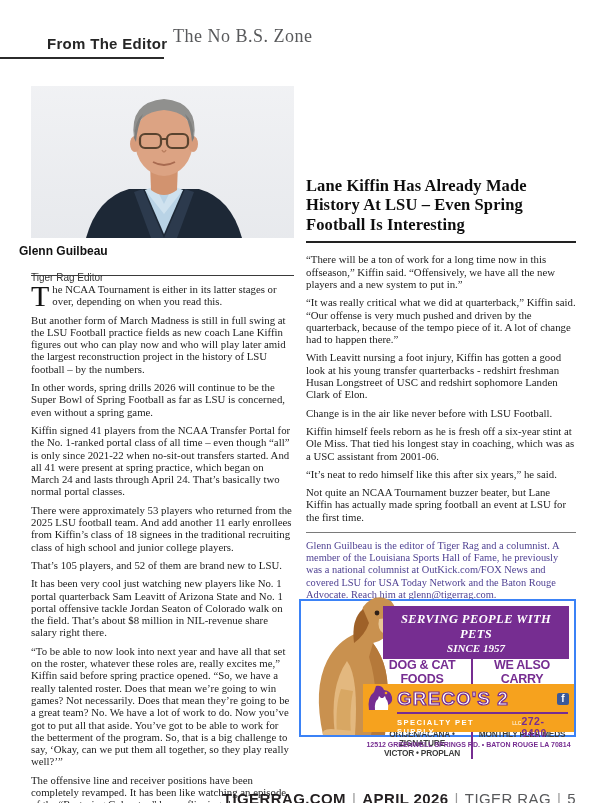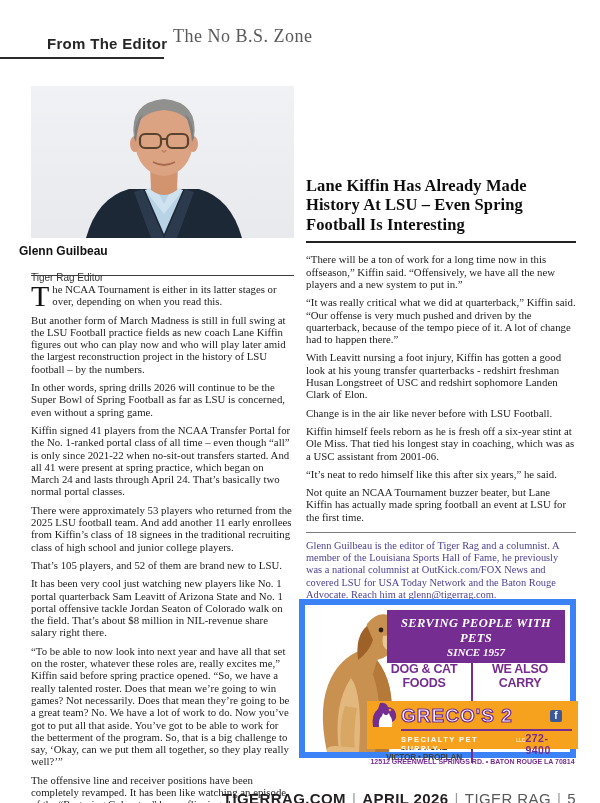--- a/index.html
+++ b/index.html
@@ -34,42 +34,42 @@
   .dropcap { float:left; font-size:30px; line-height:23px; padding:1px 3px 0 0; color:#111; }
 
   .headline { font-weight:bold; font-size:16.5px; line-height:1.18; color:#0e0e0e; margin:0 0 7px 0; letter-spacing:.1px; }
   .headline-rule { height:2px; background:#222; margin:0 0 10px 0; }
 
   .bio-rule { height:1px; background:#7a7a7a; margin:9px 0 7px 0; }
   .bio { font-size:10.4px; line-height:12.2px; color:#4d3f91; margin:0; }
 
   
   .ad {
-    position:absolute; left:299px; top:599px; width:277px; height:159px;
-    border:6px solid #3b82f6; background:#fff; box-sizing:border-box;
+    position:absolute; left:299px; top:599px; width:277px; height:138px;
+    border:2px solid #3b82f6; background:#fff; box-sizing:border-box;
   }
   .ad-dog { position:absolute; left:0; bottom:0; width:100px; height:150px; }
   .ad-banner {
     position:absolute; left:82px; top:5px; right:5px;
     background:#762d91; color:#fff; text-align:center;
     font-style:italic; font-weight:bold; padding:6px 2px 5px 2px;
   }
   .ad-banner .l1 { font-size:12.5px; letter-spacing:.4px; }
   .ad-banner .l2 { font-size:11px; }
   .ad-cols { position:absolute; left:72px; top:57px; right:3px; display:flex; }
   .ad-col { flex:1; text-align:center; font-family:"Liberation Sans",sans-serif; }
   .ad-col.second { border-left:2px solid #762d91; }
   .ad-col-head {
     color:#762d91; font-weight:bold; font-size:12.5px; letter-spacing:-.3px;
     display:inline-block; border-bottom:2px solid #762d91; padding-bottom:19px; margin-bottom:3px;
   }
   .ad-col-items div { font-size:8.3px; font-weight:bold; color:#3c3c3c; line-height:9.8px; letter-spacing:-.2px; }
 
   .ad-orange { position:absolute; left:62px; bottom:3px; width:211px; height:48px; background:#f6a21e; font-family:"Liberation Sans",sans-serif; }
-  .greco-row { display:flex; align-items:center; padding:1px 16px 0 4px; }
+  .greco-row { display:flex; align-items:center; padding:1px 5px 0 4px; }
   .greco-logo { width:26px; height:27px; flex:0 0 auto; }
   .greco-name {
     font-weight:bold; font-size:19px; color:#fff; letter-spacing:1px;
     -webkit-text-stroke:1.2px #762d91; margin-left:4px; line-height:20px;
   }
   .fb-icon {
     margin-left:auto; width:12px; height:12px; background:#3b5998; border-radius:2px;
     color:#fff; font-size:10px; font-weight:bold; text-align:center; line-height:12px;
   }
   .greco-sub {

